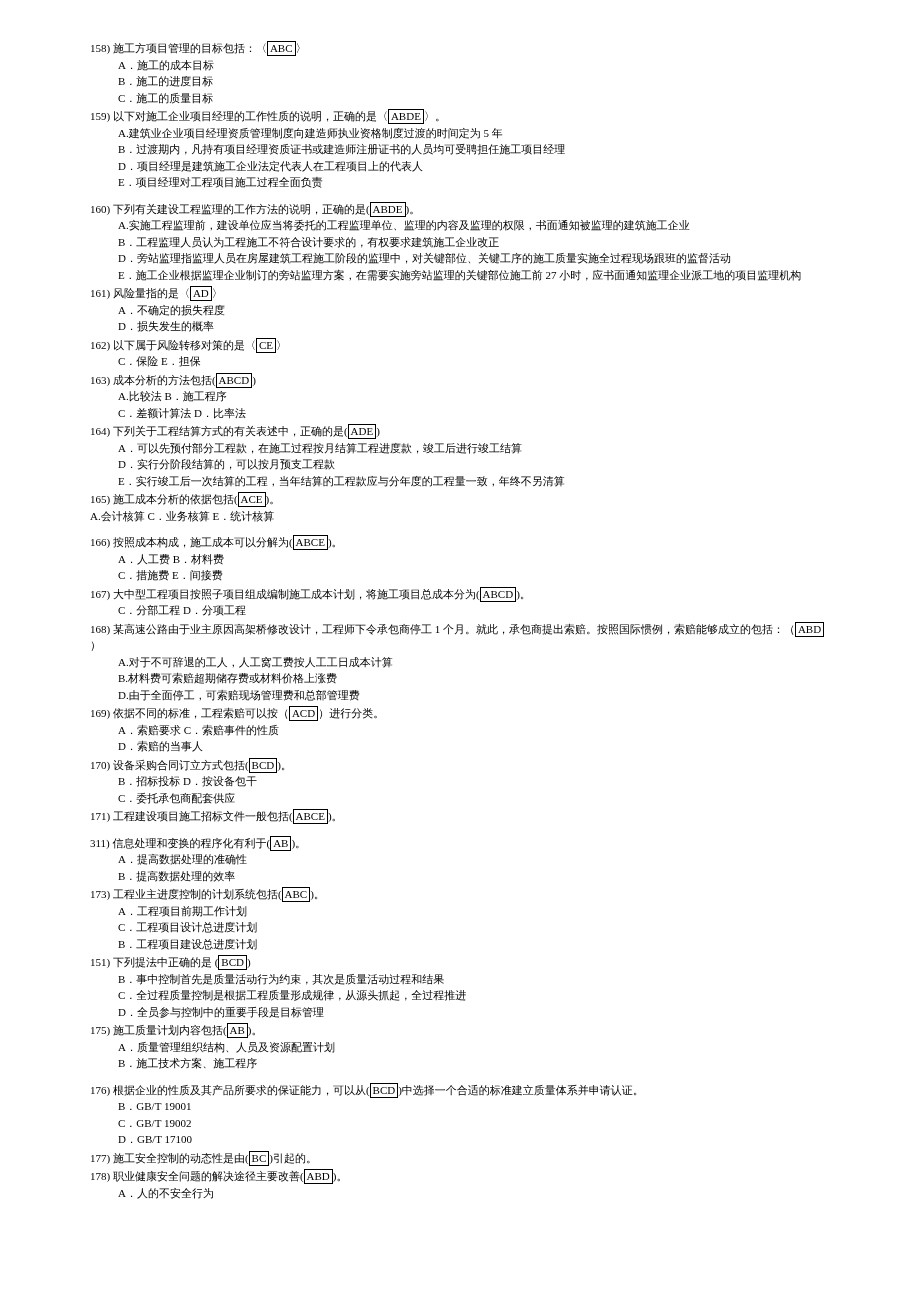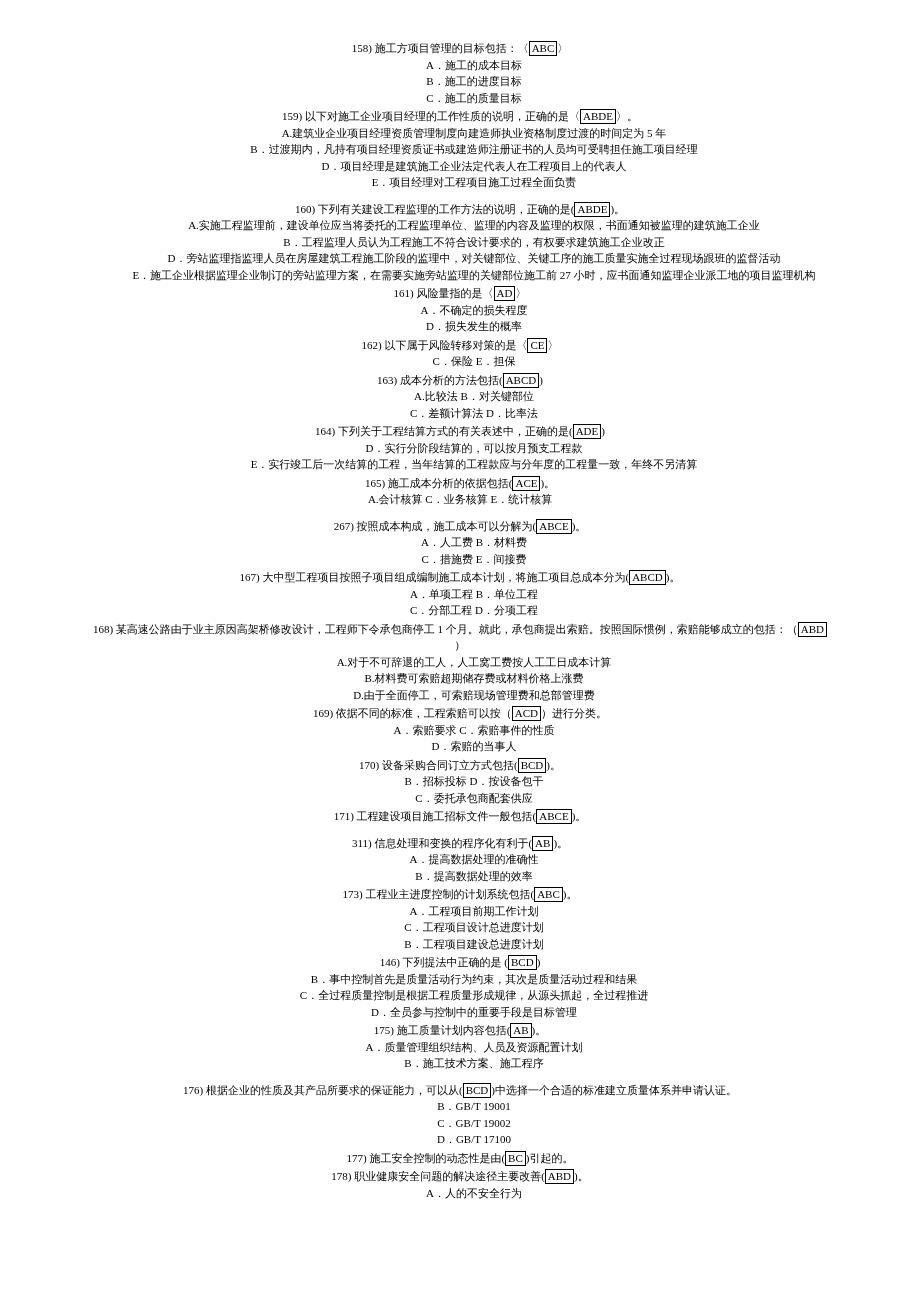--- a/index.html
+++ b/index.html
@@ -5,21 +5,21 @@
     * { margin: 0; padding: 0; box-sizing: border-box; }
     body {
       font-family: "SimSun", "宋体", serif;
       font-size: 11px;
       line-height: 1.5;
       color: #000;
       background: #fff;
       width: 920px;
       padding: 40px 90px 40px 90px;
     }
-    .question { margin-bottom: 2px; text-align: center; }
+    .question { margin-bottom: 2px; }
     .q-stem { }
     .answer {
       border: 1px solid #000;
       padding: 0 2px;
       display: inline-block;
       line-height: 1.2;
     }
     .options { padding-left: 28px; }
     .options .opt { display: block; }
     .note-under { padding-left: 0; }
@@ -63,47 +63,47 @@
         <span class="opt">D．损失发生的概率</span>
       </div>
     </div>
     <div class="question">
       <div class="q-stem"><span>162) 以下属于风险转移对策的是〈</span><span class="answer">CE</span><span>〉</span></div>
       <div class="options">C．保险    E．担保</div>
     </div>
     <div class="question">
       <div class="q-stem"><span>163) 成本分析的方法包括(</span><span class="answer">ABCD</span><span>)</span></div>
       <div class="options">
-        <span class="opt">A.比较法      B．对关键部位</span>
+        <span class="opt">A.比较法      B．施工程序</span>
         <span class="opt">C．差额计算法    D．比率法</span>
       </div>
     </div>
     <div class="question">
       <div class="q-stem"><span>164) 下列关于工程结算方式的有关表述中，正确的是(</span><span class="answer">ADE</span><span>)</span></div>
       <div class="options">
+        <span class="opt">A．可以先预付部分工程款，在施工过程按月结算工程进度款，竣工后进行竣工结算</span>
         <span class="opt">D．实行分阶段结算的，可以按月预支工程款</span>
         <span class="opt">E．实行竣工后一次结算的工程，当年结算的工程款应与分年度的工程量一致，年终不另清算</span>
       </div>
     </div>
     <div class="question">
       <div class="q-stem"><span>165) 施工成本分析的依据包括(</span><span class="answer">ACE</span><span>)。</span></div>
       <div class="note-under">A.会计核算    C．业务核算    E．统计核算</div>
     </div>
     <div class="spacer"></div>
     <div class="question">
-      <div class="q-stem"><span>267) 按照成本构成，施工成本可以分解为(</span><span class="answer">ABCE</span><span>)。</span></div>
+      <div class="q-stem"><span>166) 按照成本构成，施工成本可以分解为(</span><span class="answer">ABCE</span><span>)。</span></div>
       <div class="options">
         <span class="opt">  A．人工费    B．材料费</span>
         <span class="opt">C．措施费    E．间接费</span>
       </div>
     </div>
     <div class="question">
       <div class="q-stem"><span>167) 大中型工程项目按照子项目组成编制施工成本计划，将施工项目总成本分为(</span><span class="answer">ABCD</span><span>)。</span></div>
       <div class="options">
-        <span class="opt">A．单项工程    B．单位工程</span>
         <span class="opt">C．分部工程    D．分项工程</span>
       </div>
     </div>
     <div class="question">
       <div class="q-stem"><span>168) 某高速公路由于业主原因高架桥修改设计，工程师下令承包商停工 1 个月。就此，承包商提出索赔。按照国际惯例，索赔能够成立的包括：（</span><span class="answer">ABD</span><span>）</span></div>
       <div class="options">
         <span class="opt">A.对于不可辞退的工人，人工窝工费按人工工日成本计算</span>
         <span class="opt">B.材料费可索赔超期储存费或材料价格上涨费</span>
         <span class="opt">D.由于全面停工，可索赔现场管理费和总部管理费</span>
       </div>
@@ -135,21 +135,21 @@
     </div>
     <div class="question">
       <div class="q-stem"><span>173) 工程业主进度控制的计划系统包括(</span><span class="answer">ABC</span><span>)。</span></div>
       <div class="options">
         <span class="opt">A．工程项目前期工作计划</span>
         <span class="opt">C．工程项目设计总进度计划</span>
         <span class="opt">B．工程项目建设总进度计划</span>
       </div>
     </div>
     <div class="question">
-      <div class="q-stem"><span>146) 下列提法中正确的是 (</span><span class="answer">BCD</span><span>)</span></div>
+      <div class="q-stem"><span>151) 下列提法中正确的是 (</span><span class="answer">BCD</span><span>)</span></div>
       <div class="options">
         <span class="opt">B．事中控制首先是质量活动行为约束，其次是质量活动过程和结果</span>
         <span class="opt">C．全过程质量控制是根据工程质量形成规律，从源头抓起，全过程推进</span>
         <span class="opt">D．全员参与控制中的重要手段是目标管理</span>
       </div>
     </div>
     <div class="question">
       <div class="q-stem"><span>175) 施工质量计划内容包括(</span><span class="answer">AB</span><span>)。</span></div>
       <div class="options">
         <span class="opt">A．质量管理组织结构、人员及资源配置计划</span>

